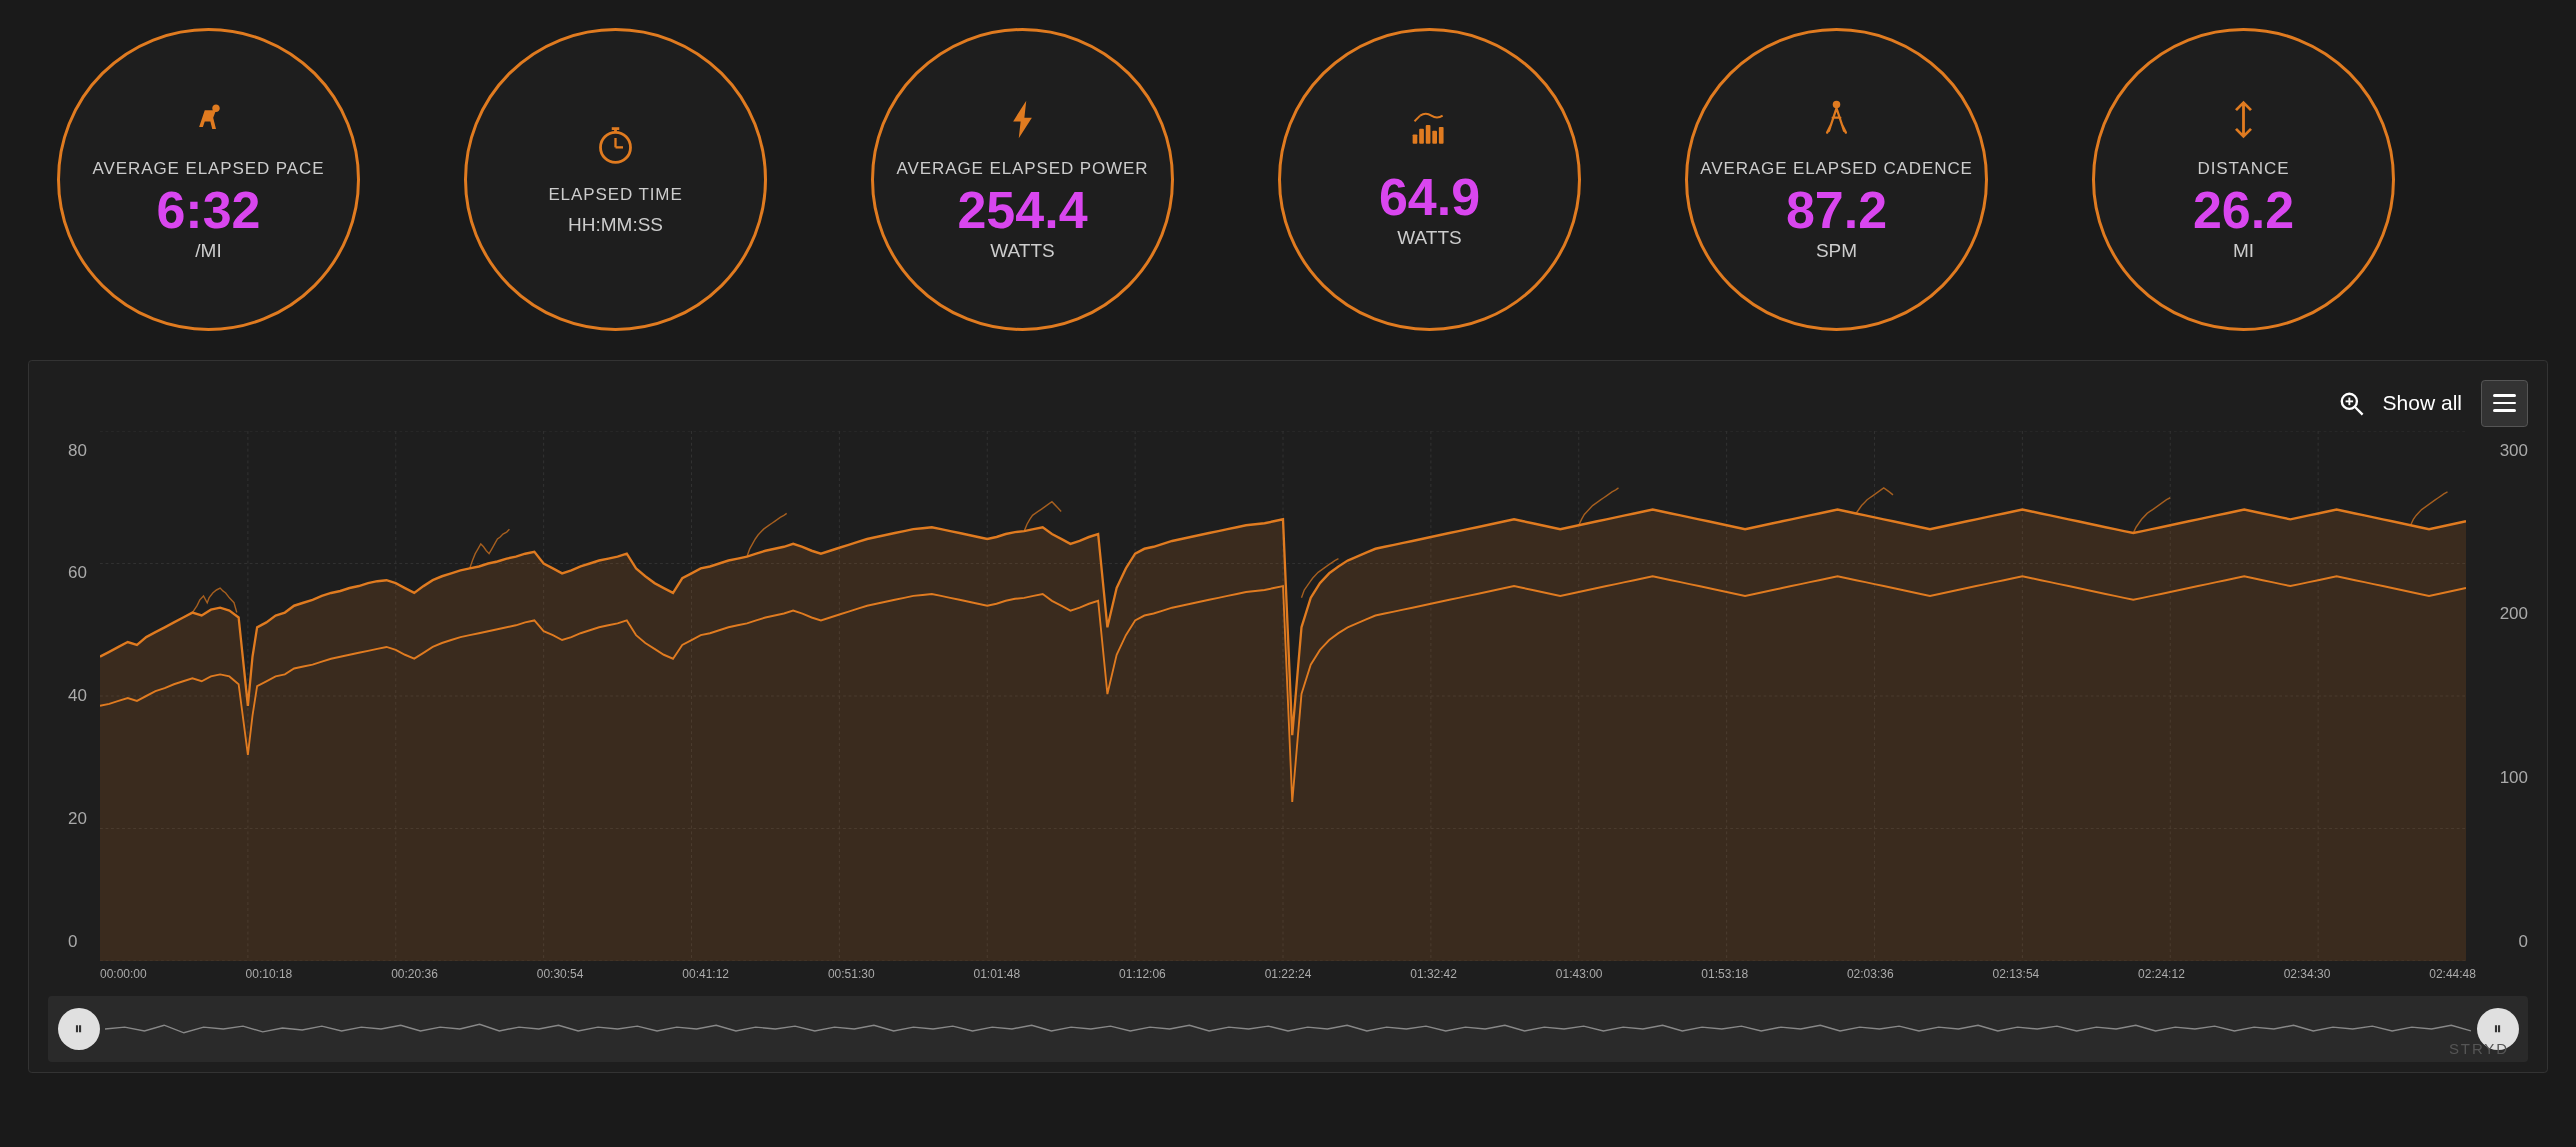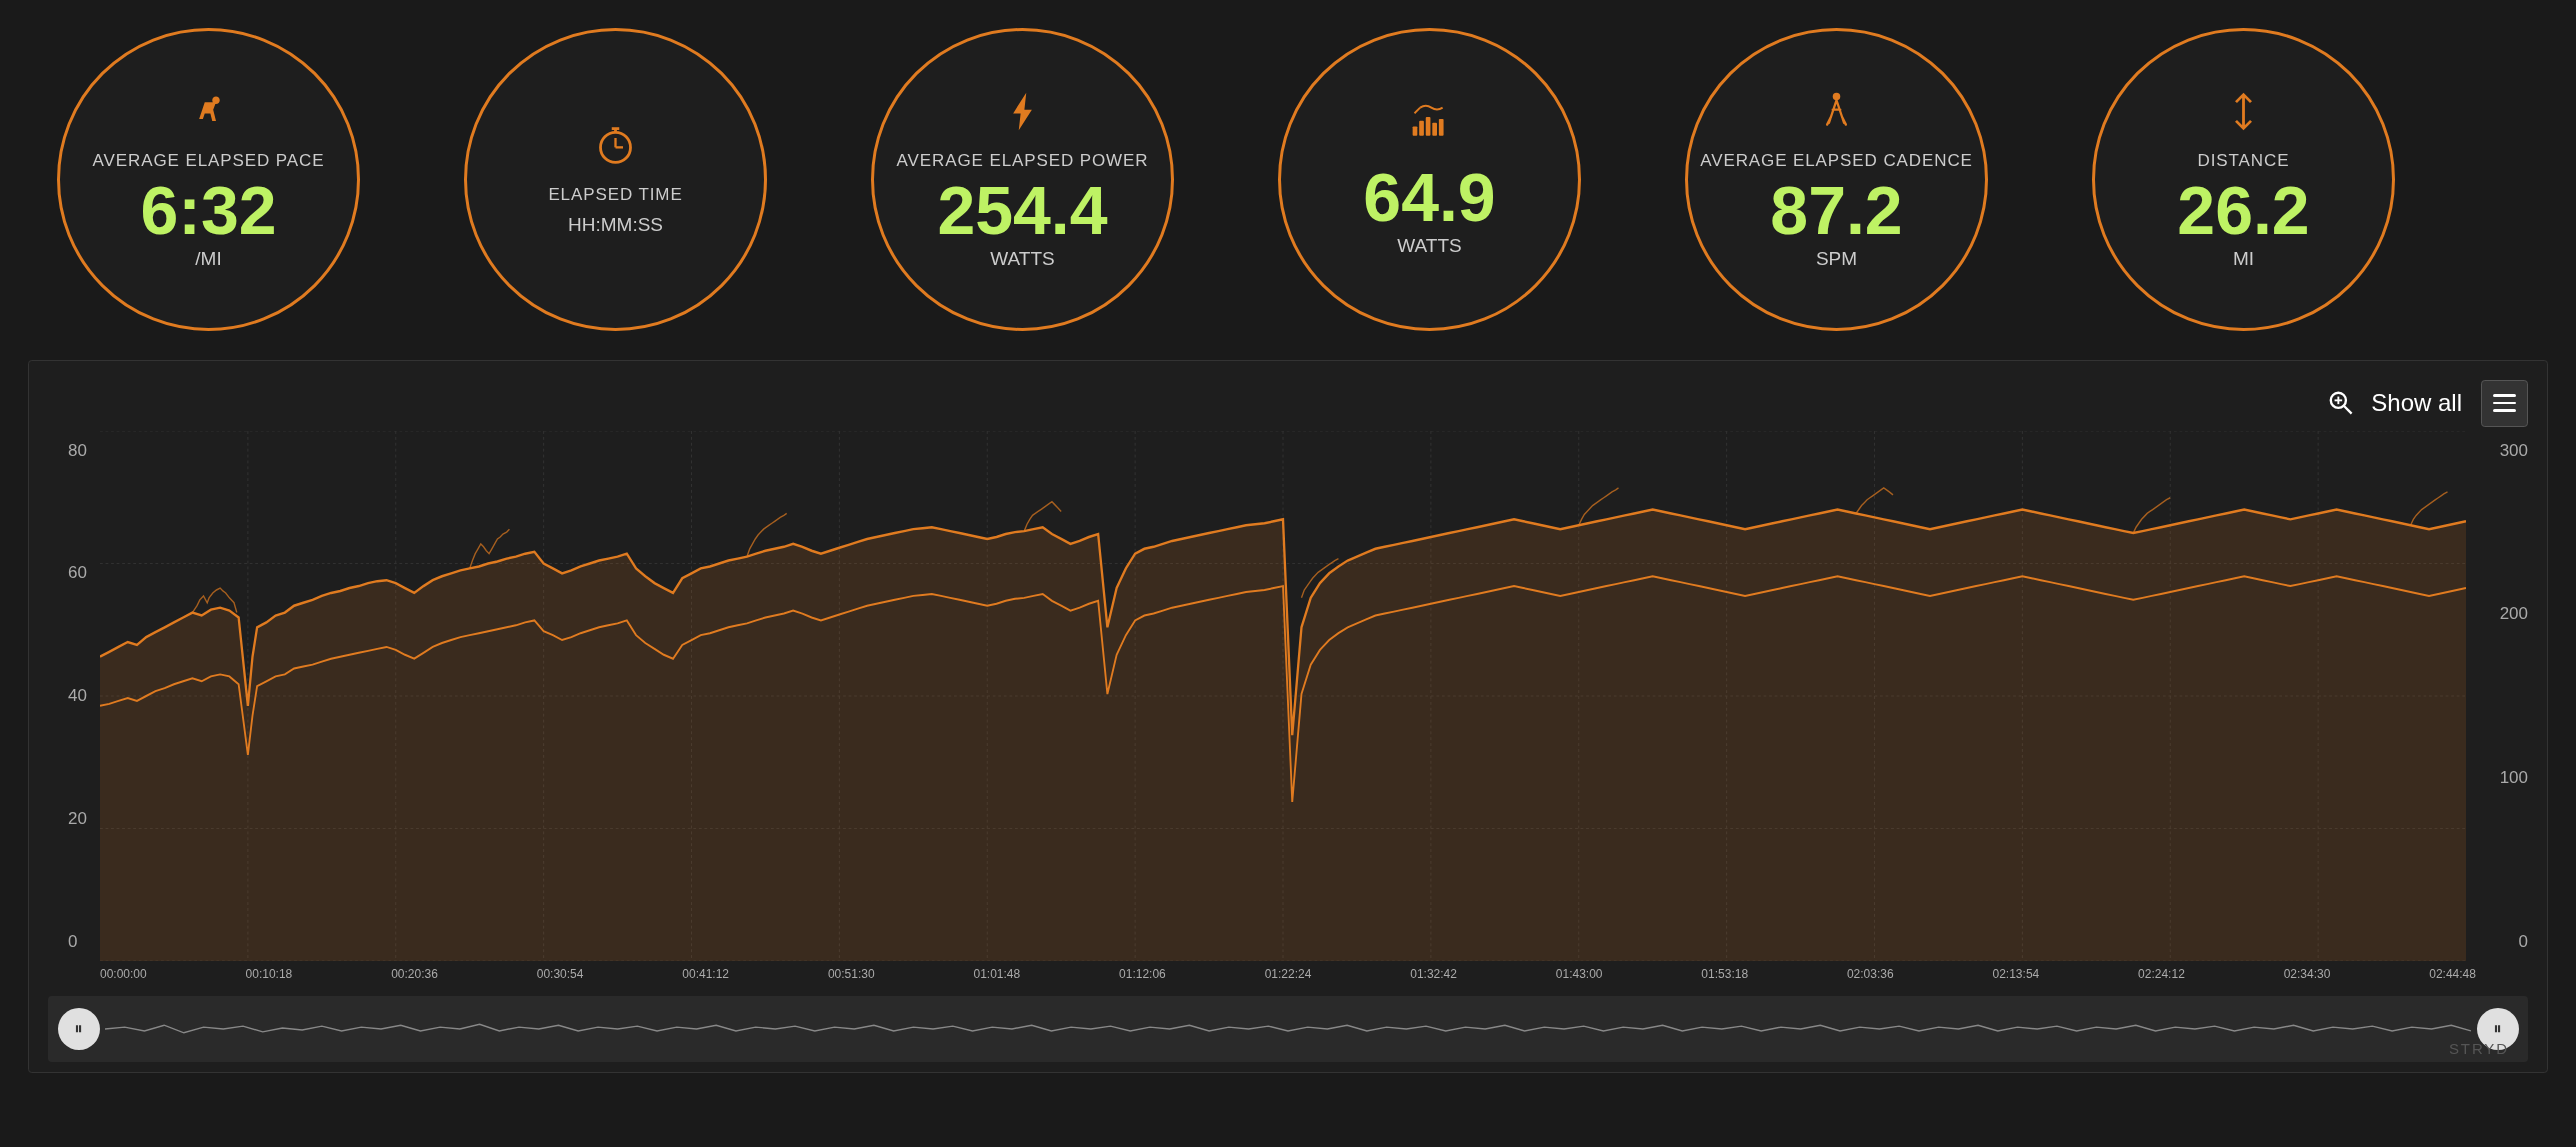--- a/index.html
+++ b/index.html
@@ -43,23 +43,23 @@
       font-size: 17px;
       color: #ccc;
       text-align: center;
       text-transform: uppercase;
       letter-spacing: 0.9px;
       line-height: 1.3;
       margin-bottom: 3.8px;
     }
 
     .metric-value {
-      font-size: 68px;
+      font-size: 52px;
       font-weight: bold;
-      color: #bef264;
+      color: #d946ef;
       line-height: 1;
     }
 
     .metric-unit {
       font-size: 19px;
       color: #ccc;
       text-transform: uppercase;
       margin-top: 3.8px;
     }
 
@@ -75,26 +75,26 @@
     .chart-header {
       display: flex;
       justify-content: flex-end;
       align-items: center;
       padding: 9.5px 0 4.7px 0;
       gap: 19px;
     }
 
     .show-all-btn {
       display: flex;
-      align-items: flex-start;
+      align-items: center;
       gap: 18px;
       background: transparent;
       border: none;
       color: #fff;
-      font-size: 24px;
+      font-size: 21px;
       cursor: pointer;
     }
 
     .menu-btn {
       background: #333;
       border: 0.9px solid #555;
       border-radius: 3.8px;
       color: #fff;
       width: 47px;
       height: 47px;

